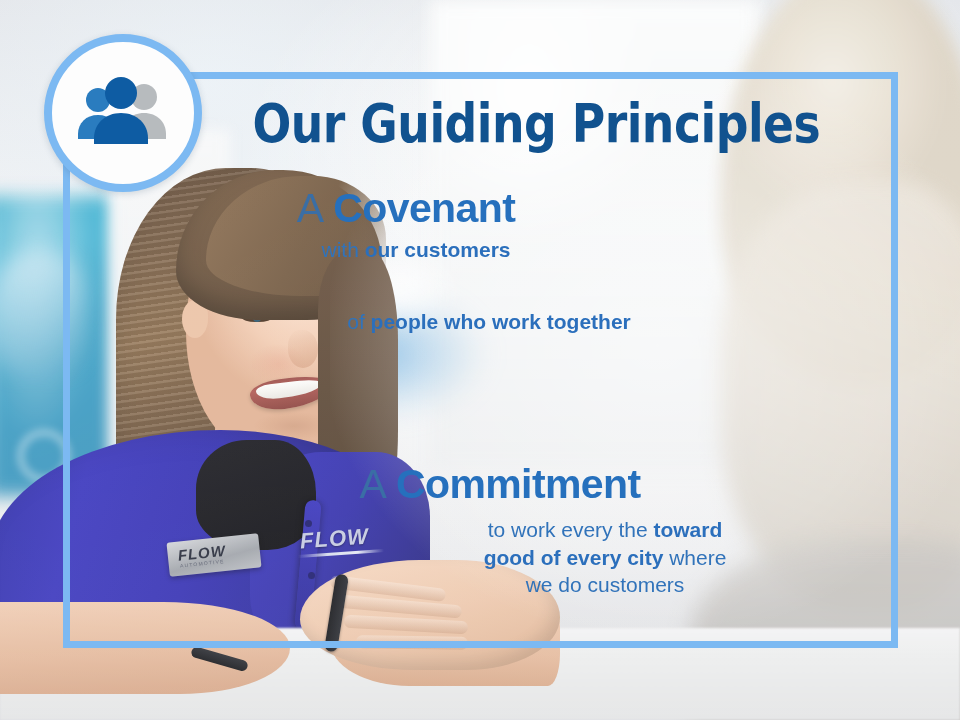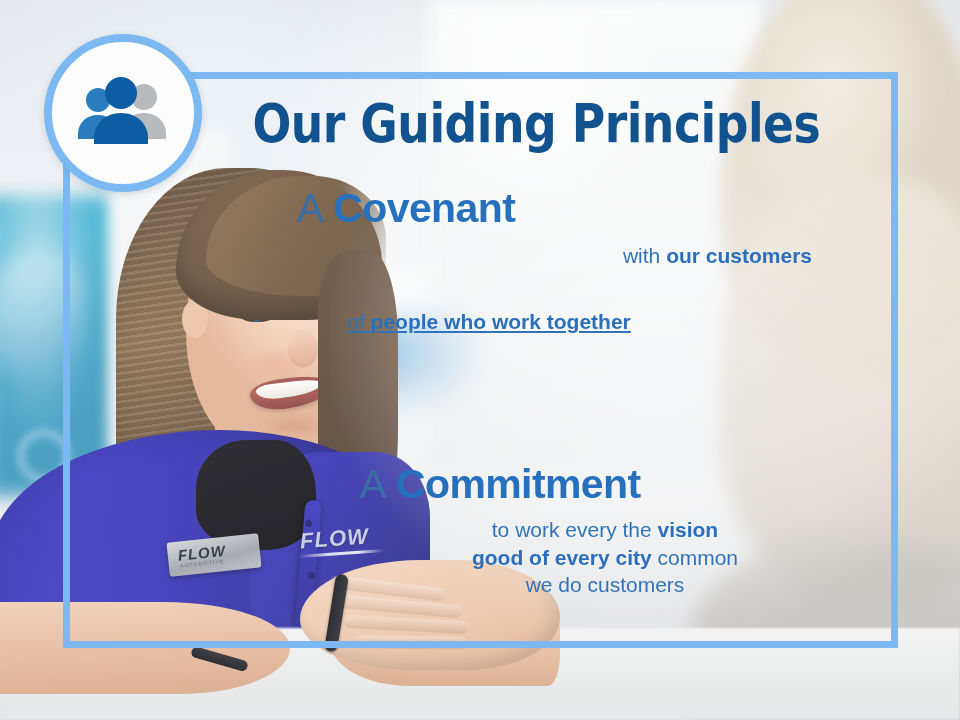--- a/index.html
+++ b/index.html
@@ -358,24 +358,24 @@
 
   .p-sub {
     font-size:21px; line-height:1.30;
     color:#3173ba;
     font-weight:400;
   }
   .p-sub b { font-weight:700; color:#2b6fbc; }
 
   
   #principle-0 { top:186px;  padding-right:148px; }
-  #principle-0 .p-sub { margin-top:12px; padding-left:20px;text-align:right; }
+  #principle-0 .p-sub { margin-top:6px; padding-left:20px; }
 
   #principle-1 { top:300px;  padding-right:52px; }
-  #principle-1 .p-sub { margin-top:8px; padding-left:70px;text-decoration:underline; }
+  #principle-1 .p-sub { margin-top:8px; padding-left:70px; }
 
   #principle-2 { top:462px;  padding-right:8px;padding-left:48px; }
   #principle-2 .p-sub { margin-top:10px; padding-left:210px; }
 
 </style>
 </head>
 <body>
 
 <div id="stage">
 
@@ -474,17 +474,17 @@
 
     <div class="principle" id="principle-1">
       <div class="p-sub"><span>of </span><b>people who work together</b><br></div>
     </div>
 
     <div class="principle" id="principle-2">
       <div class="p-head">
         <span class="art">A</span>
         <span class="word">Commitment</span>
       </div>
-      <div class="p-sub"><span>to work every the </span><b>vision</b><br><b>good of every city</b><span> common</span><br><span>we do customers</span></div>
+      <div class="p-sub"><span>to work every the </span><b>toward</b><br><b>good of every city</b><span> where</span><br><span>we do customers</span></div>
     </div>
   </div>
 
 </div>
 
 </body></html>

